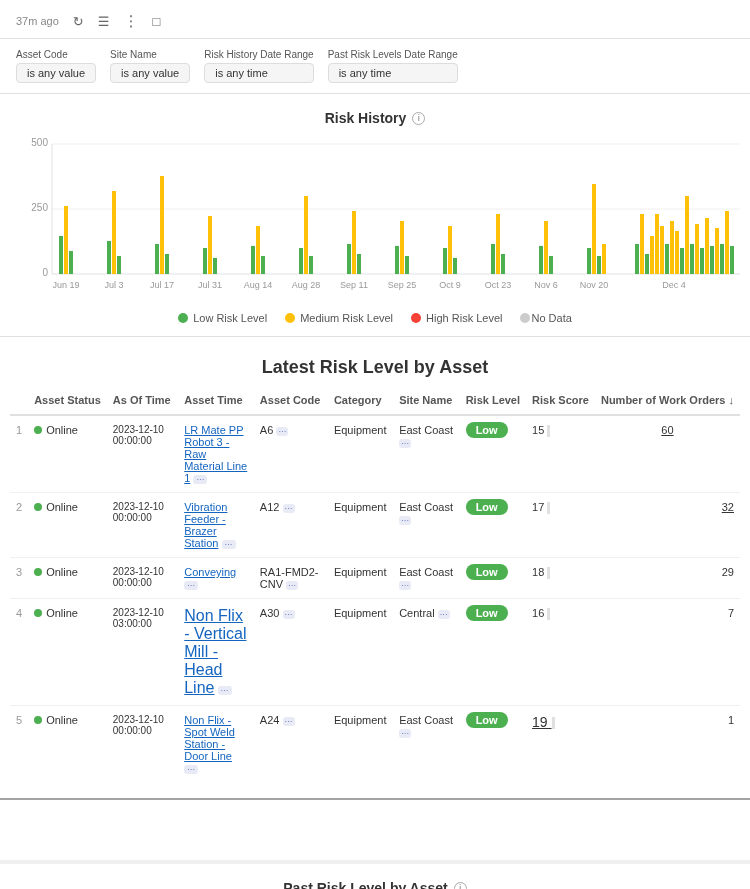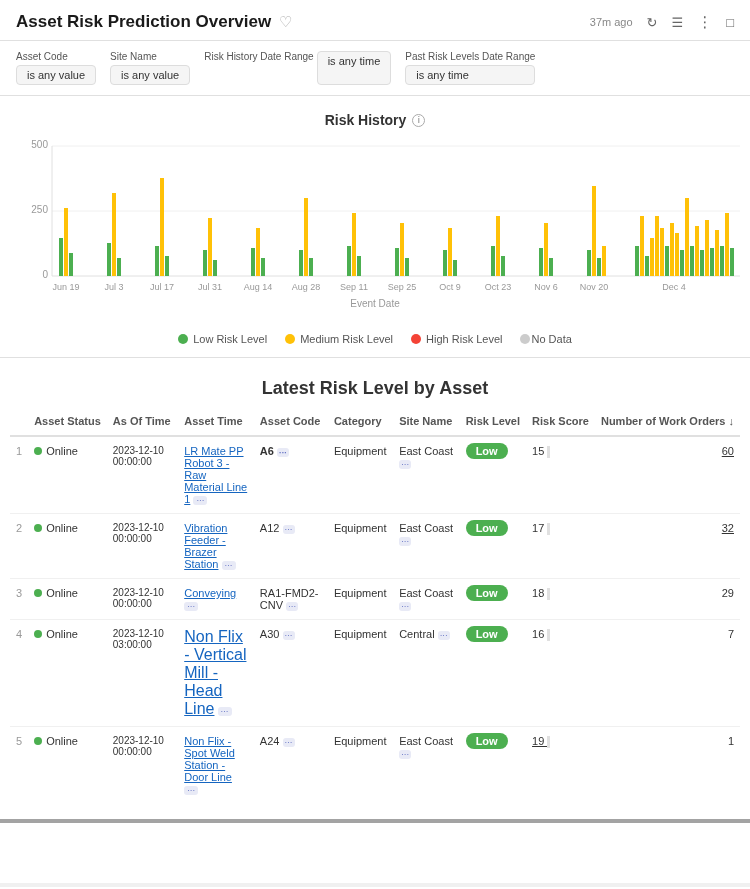--- a/index.html
+++ b/index.html
@@ -7,43 +7,39 @@
     
     table { width: 100%; border-collapse: collapse; font-size: 11px; }
     thead th { padding: 8px 6px; text-align: left; font-weight: 600; color: #555; border-bottom: 2px solid #e0e0e0; white-space: nowrap; font-size: 11px; }
     tbody td { padding: 8px 6px; border-bottom: 1px solid #f0f0f0; vertical-align: top; }
     tbody tr:last-child td { border-bottom: none; }
   </style>
 </head>
 <body>
 
 <div style="display:flex; align-items:center; justify-content:space-between; padding:12px 16px 8px; background:#fff; border-bottom:1px solid #e0e0e0;">
-  <div style="display:flex; align-items:center; gap:8px;">
-    <span style="font-size:17px; font-weight:600; color:#1a1a1a;">Asset Risk Prediction Overview</span>
-    <span style="color:#aaa; font-size:15px; cursor:pointer;">♡</span>
-  </div>
   <div style="display:flex; align-items:center; gap:14px;">
     <span style="color:#888; font-size:11px;">37m ago</span>
     <span style="color:#666; font-size:13px; cursor:pointer;">↻</span>
     <span style="color:#666; font-size:13px; cursor:pointer;">☰</span>
     <span style="color:#666; font-size:15px; cursor:pointer;">⋮</span>
     <span style="color:#666; font-size:13px; cursor:pointer;">□</span>
   </div>
 </div>
 
 <div style="display:flex; gap:14px; padding:10px 16px; background:#fff; border-bottom:1px solid #e0e0e0; flex-wrap:wrap;">
   <div style="display:flex; flex-direction:column; gap:3px;">
     <span style="font-size:10px; color:#555;">Asset Code</span>
     <span style="background:#f5f5f5; border:1px solid #ddd; border-radius:4px; padding:3px 10px; font-size:11px; cursor:pointer;">is any value</span>
   </div>
   <div style="display:flex; flex-direction:column; gap:3px;">
     <span style="font-size:10px; color:#555;">Site Name</span>
     <span style="background:#f5f5f5; border:1px solid #ddd; border-radius:4px; padding:3px 10px; font-size:11px; cursor:pointer;">is any value</span>
   </div>
-  <div style="display:flex; gap:3px;">
+  <div style="display:flex; flex-direction:column; gap:3px;">
     <span style="font-size:10px; color:#555;">Risk History Date Range</span>
     <span style="background:#f5f5f5; border:1px solid #ddd; border-radius:4px; padding:3px 10px; font-size:11px; cursor:pointer;">is any time</span>
   </div>
   <div style="display:flex; flex-direction:column; gap:3px;">
     <span style="font-size:10px; color:#555;">Past Risk Levels Date Range</span>
     <span style="background:#f5f5f5; border:1px solid #ddd; border-radius:4px; padding:3px 10px; font-size:11px; cursor:pointer;">is any time</span>
   </div>
 </div>
 
 <div style="background:#fff; padding:16px 16px 12px; border-bottom:1px solid #e0e0e0;">
@@ -143,43 +139,42 @@
       <text x="330" y="152" font-size="9" fill="#999" text-anchor="middle">Sep 11</text>
       <text x="378" y="152" font-size="9" fill="#999" text-anchor="middle">Sep 25</text>
       <text x="426" y="152" font-size="9" fill="#999" text-anchor="middle">Oct 9</text>
       <text x="474" y="152" font-size="9" fill="#999" text-anchor="middle">Oct 23</text>
       <text x="522" y="152" font-size="9" fill="#999" text-anchor="middle">Nov 6</text>
       <text x="570" y="152" font-size="9" fill="#999" text-anchor="middle">Nov 20</text>
       <text x="650" y="152" font-size="9" fill="#999" text-anchor="middle">Dec 4</text>
     </svg>
   </div>
 
-  <div style="text-align:center; font-size:10px; color:#999; margin-top:2px;">Event Date</div>
-
-  <div style="display:flex; justify-content:center; gap:18px; margin-top:24px;text-align:right;">
+
+  <div style="display:flex; justify-content:center; gap:18px; margin-top:18px;text-align:right;">
     <div style="display:flex; align-items:center; gap:5px; font-size:11px; color:#555;">
       <span style="width:10px;height:10px;border-radius:50%;background:#4CAF50;display:inline-block;"></span>
       <span>Low Risk Level</span>
     </div>
     <div style="display:flex; align-items:center; gap:5px; font-size:11px; color:#555;">
       <span style="width:10px;height:10px;border-radius:50%;background:#FFC107;display:inline-block;"></span>
       <span>Medium Risk Level</span>
     </div>
     <div style="display:flex; align-items:center; gap:5px; font-size:11px; color:#555;">
       <span style="width:10px;height:10px;border-radius:50%;background:#f44336;display:inline-block;"></span>
       <span>High Risk Level</span>
     </div>
     <div style="display:flex; align-items:center; gap:1px; font-size:11px; color:#555;">
       <span style="width:10px;height:10px;border-radius:50%;background:#ccc;display:inline-block;"></span>
       <span>No Data</span>
     </div>
   </div>
 </div>
 
-<div style="background:#fff; border-bottom: 4px solid #a3a3a3;">
+<div style="background:#fff; border-bottom: 2px solid #a3a3a3;">
   <div style="font-size:18px; font-weight:600; text-align:center; padding:20px 16px 8px;">Latest Risk Level by Asset</div>
 
   <div style="padding: 0 10px 16px; overflow-x:auto;">
     <table>
       <thead>
         <tr>
           <th style="width:18px;"></th>
           <th style="width:65px;">Asset Status</th>
           <th style="width:88px;">As Of Time</th>
           <th style="width:130px;">Asset Time</th>
@@ -197,26 +192,26 @@
           <td style="color:#999;">1</td>
           <td>
               <span style="display:flex;align-items:center;gap:4px;">
                 <span style="width:8px;height:8px;border-radius:50%;background:#4CAF50;display:inline-block;"></span>
                 <span>Online</span>
               </span>
             </td>
           <td style="white-space:pre-line;font-size:10px;">2023-12-10
 00:00:00</td>
           <td><span style="color:#1565C0;text-decoration:underline;cursor:pointer;font-size:11px;">LR Mate PP Robot 3 - Raw Material Line 1</span> <span style="background:#e8eaf6;color:#5c6bc0;border-radius:3px;padding:0 3px;font-size:8px;">···</span></td>
-          <td style="font-size:11px;font-weight:bold;">A6 <span style="background:#e8eaf6;color:#5c6bc0;border-radius:3px;padding:0 2px;font-size:8px;">···</span></td>
+          <td style="font-size:11px;">A6 <span style="background:#e8eaf6;color:#5c6bc0;border-radius:3px;padding:0 2px;font-size:8px;">···</span></td>
           <td>Equipment</td>
           <td>East Coast <span style="background:#e8eaf6;color:#5c6bc0;border-radius:3px;padding:0 2px;font-size:8px;">···</span></td>
           <td><span style="background:#4CAF50;color:#fff;padding:2px 10px;border-radius:10px;font-size:11px;font-weight:600;">Low</span></td>
           <td style="font-size:11px;">15 <span style="display:inline-block;width:3px;height:12px;background:#e0e0e0;vertical-align:middle;"></span></td>
-          <td style="text-align:right;text-decoration:underline;">60</td>
+          <td style="text-align:center;text-decoration:underline;">60</td>
         </tr>
 
         <tr>
           <td style="color:#999;">2</td>
           <td>
               <span style="display:flex;align-items:center;gap:4px;">
                 <span style="width:8px;height:8px;border-radius:50%;background:#4CAF50;display:inline-block;"></span>
                 <span>Online</span>
               </span>
             </td>
@@ -277,21 +272,21 @@
                 <span>Online</span>
               </span>
             </td>
           <td style="white-space:pre-line;font-size:10px;">2023-12-10
 00:00:00</td>
           <td><span style="color:#1565C0;text-decoration:underline;cursor:pointer;font-size:11px;">Non Flix - Spot Weld Station - Door Line</span> <span style="background:#e8eaf6;color:#5c6bc0;border-radius:3px;padding:0 3px;font-size:8px;">···</span></td>
           <td style="font-size:11px;">A24 <span style="background:#e8eaf6;color:#5c6bc0;border-radius:3px;padding:0 2px;font-size:8px;">···</span></td>
           <td>Equipment</td>
           <td>East Coast <span style="background:#e8eaf6;color:#5c6bc0;border-radius:3px;padding:0 2px;font-size:8px;">···</span></td>
           <td><span style="background:#4CAF50;color:#fff;padding:2px 10px;border-radius:10px;font-size:11px;font-weight:600;">Low</span></td>
-          <td style="font-size:11px;text-decoration:underline;">19 <span style="display:inline-block;width:3px;height:12px;background:#e0e0e0;vertical-align:middle;"></span></td>
+          <td style="font-size:14px;text-decoration:underline;">19 <span style="display:inline-block;width:3px;height:12px;background:#e0e0e0;vertical-align:middle;"></span></td>
           <td style="text-align:right;">1</td>
         </tr>
       </tbody>
     </table>
   </div>
 </div>
 
 <div style="height:60px; background:#fff;"></div>
 <div style="height:4px; background:#f0f0f0;"></div>
 

